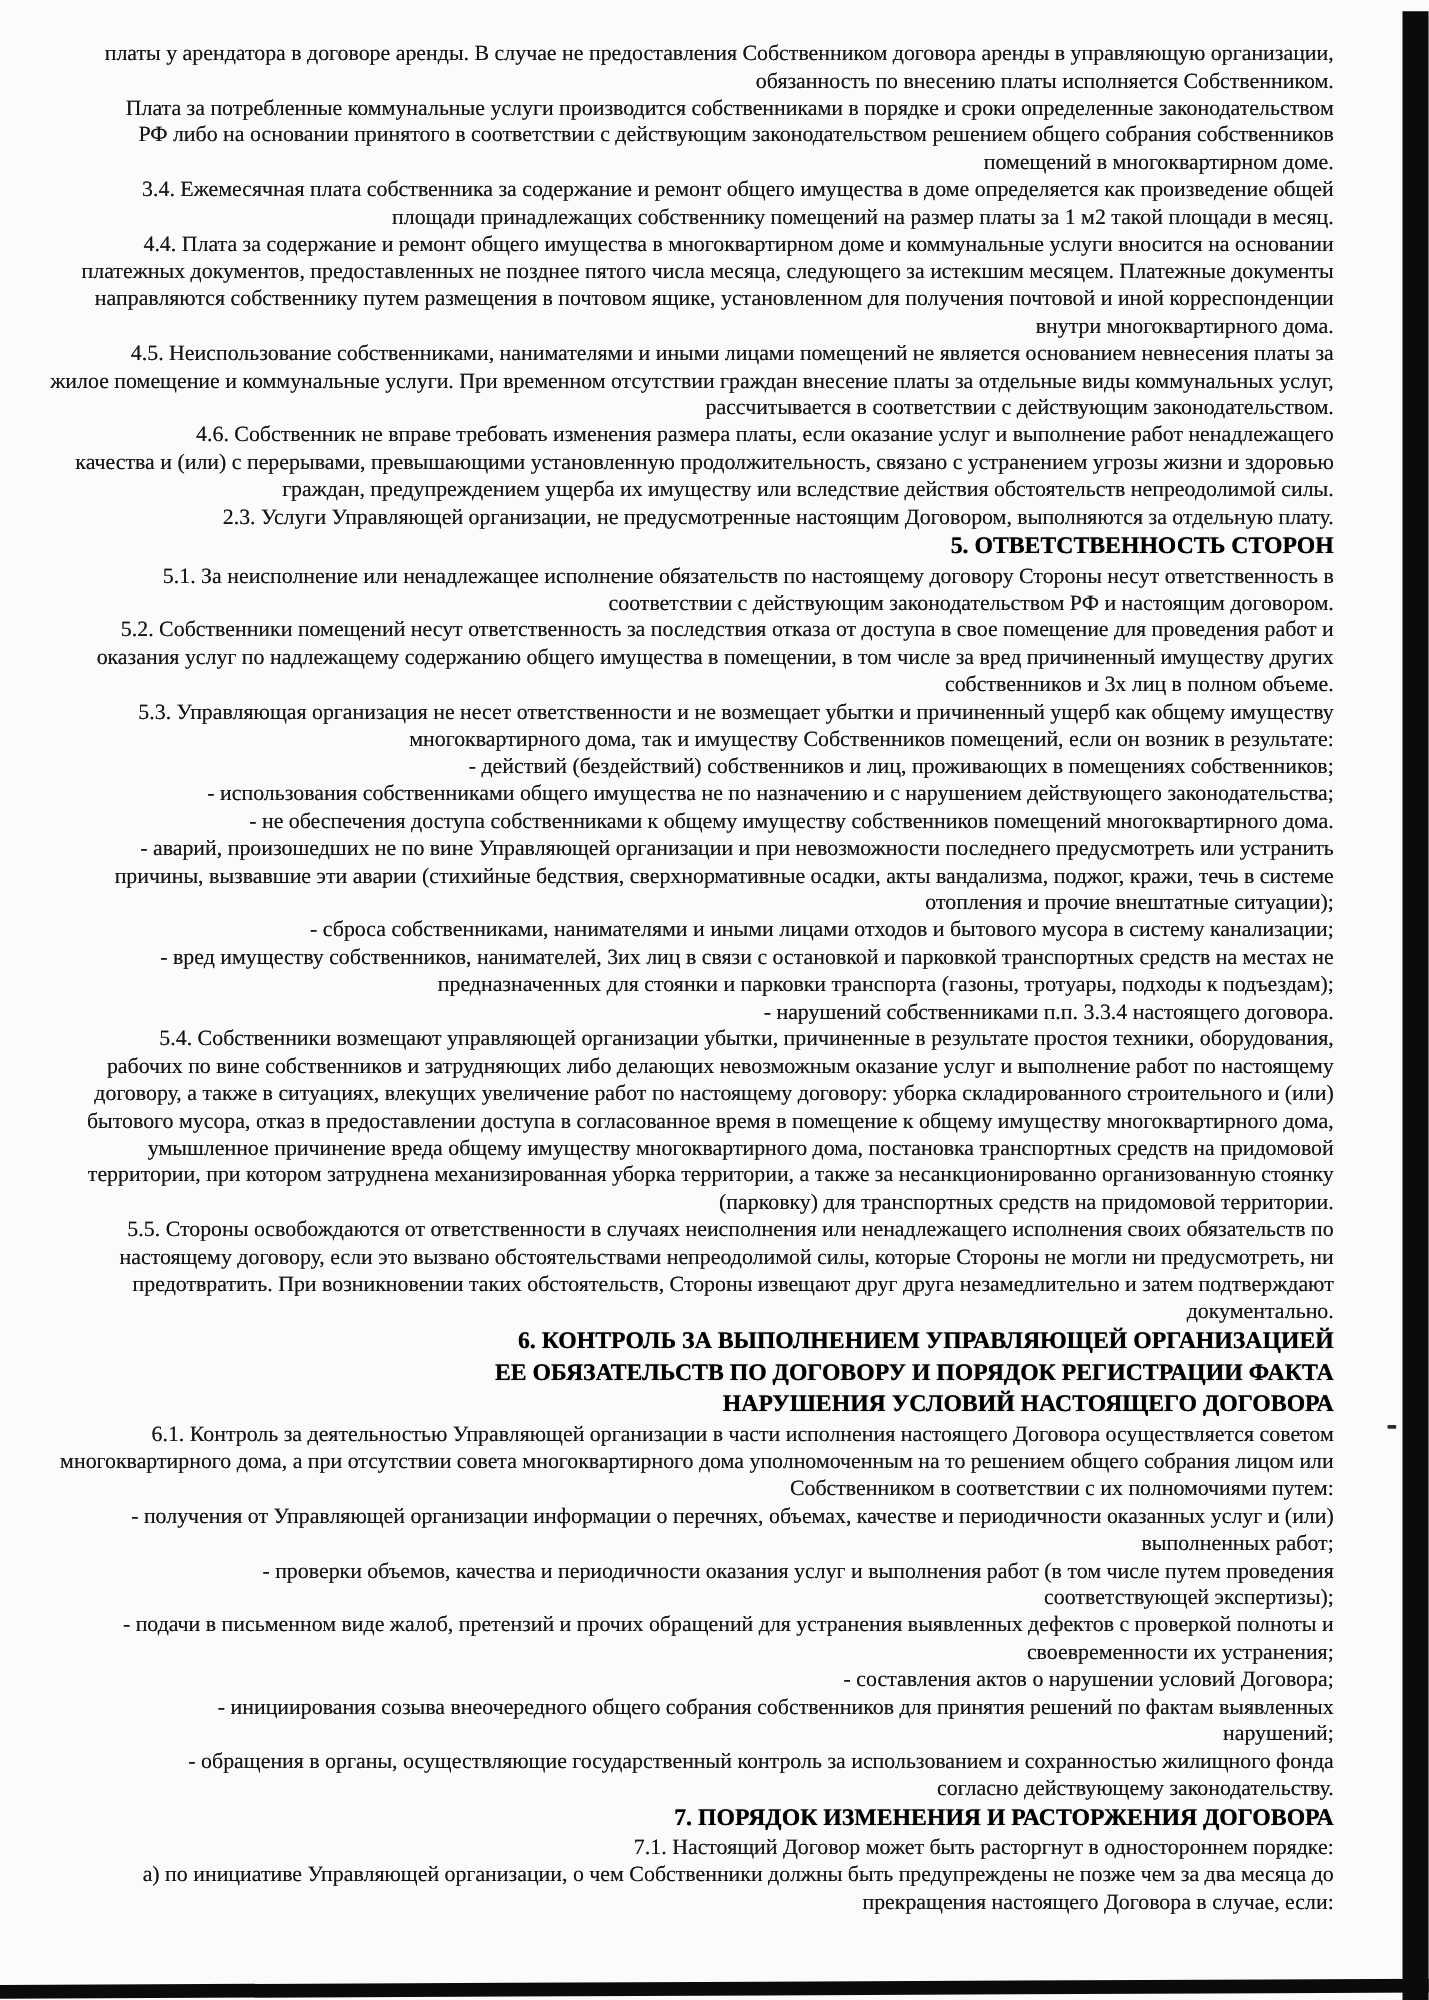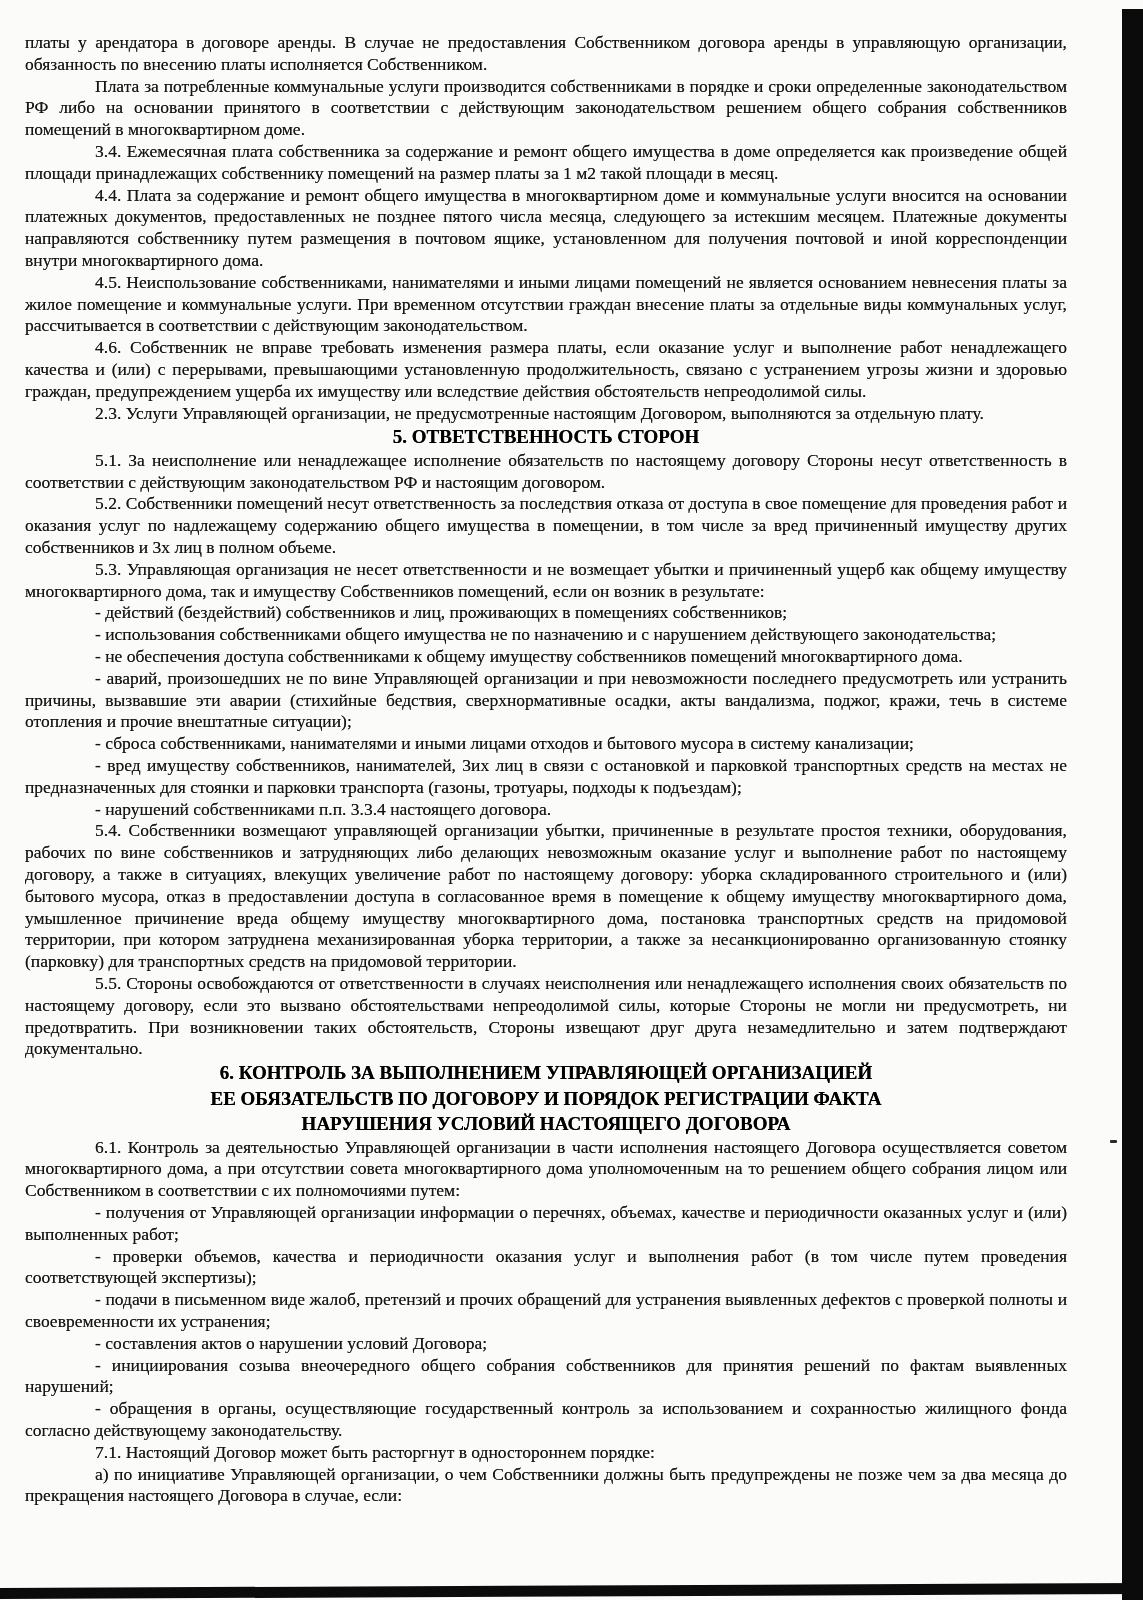--- a/index.html
+++ b/index.html
@@ -9,21 +9,21 @@
     position: relative; overflow: hidden;
     font-family: "Liberation Serif", "DejaVu Serif", serif;
   }
   .page-content {
     position: absolute; top: 32px; left: 25px; width: 1042px;
     color: var(--ink, #151515);
     font-size: 17.5px; line-height: 21.8px;
     text-align: justify;
     text-shadow: 0 0 0.5px rgba(10,10,10,0.65);
   }
-  .page-content p, .page-content h2 { margin: 0; padding: 0; }
+  .page-content p, .page-content h2 { margin: 0; padding: 0; text-align: right; }
   .p, .li { text-indent: 70px; }
   .cont { text-indent: 0; }
   .h {
     font-weight: bold; text-align: center; text-indent: 0;
     font-size: 19px; line-height: 25.5px; margin: 1px 0;
     color: #000; text-shadow: 0 0 0.6px rgba(0,0,0,0.85);
   }
   .scan-edge-right {
     position: absolute; top: 9px; right: 0; bottom: 0; width: 21px;
     background: var(--scan-edge, #0b0b0b);
@@ -65,19 +65,20 @@
     <h2 class="h">6. КОНТРОЛЬ ЗА ВЫПОЛНЕНИЕМ УПРАВЛЯЮЩЕЙ ОРГАНИЗАЦИЕЙ</h2>
     <h2 class="h">ЕЕ ОБЯЗАТЕЛЬСТВ ПО ДОГОВОРУ И ПОРЯДОК РЕГИСТРАЦИИ ФАКТА</h2>
     <h2 class="h">НАРУШЕНИЯ УСЛОВИЙ НАСТОЯЩЕГО ДОГОВОРА</h2>
     <p class="p">6.1. Контроль за деятельностью Управляющей организации в части исполнения настоящего Договора осуществляется советом многоквартирного дома, а при отсутствии совета многоквартирного дома уполномоченным на то решением общего собрания лицом или Собственником в соответствии с их полномочиями путем:</p>
     <p class="li">- получения от Управляющей организации информации о перечнях, объемах, качестве и периодичности оказанных услуг и (или) выполненных работ;</p>
     <p class="li">- проверки объемов, качества и периодичности оказания услуг и выполнения работ (в том числе путем проведения соответствующей экспертизы);</p>
     <p class="li">- подачи в письменном виде жалоб, претензий и прочих обращений для устранения выявленных дефектов с проверкой полноты и своевременности их устранения;</p>
     <p class="li">- составления актов о нарушении условий Договора;</p>
     <p class="li">- инициирования созыва внеочередного общего собрания собственников для принятия решений по фактам выявленных нарушений;</p>
     <p class="li">- обращения в органы, осуществляющие государственный контроль за использованием и сохранностью жилищного фонда согласно действующему законодательству.</p>
+    <h2 class="h">7. ПОРЯДОК ИЗМЕНЕНИЯ И РАСТОРЖЕНИЯ ДОГОВОРА</h2>
     <p class="p">7.1. Настоящий Договор может быть расторгнут в одностороннем порядке:</p>
     <p class="p">а) по инициативе Управляющей организации, о чем Собственники должны быть предупреждены не позже чем за два месяца до прекращения настоящего Договора в случае, если:</p>
   </div>
 
 <div class="scan-edge-right"></div>
 <div class="scan-edge-bottom"></div>
 <div class="scan-speck"></div>
 
 </body></html>

